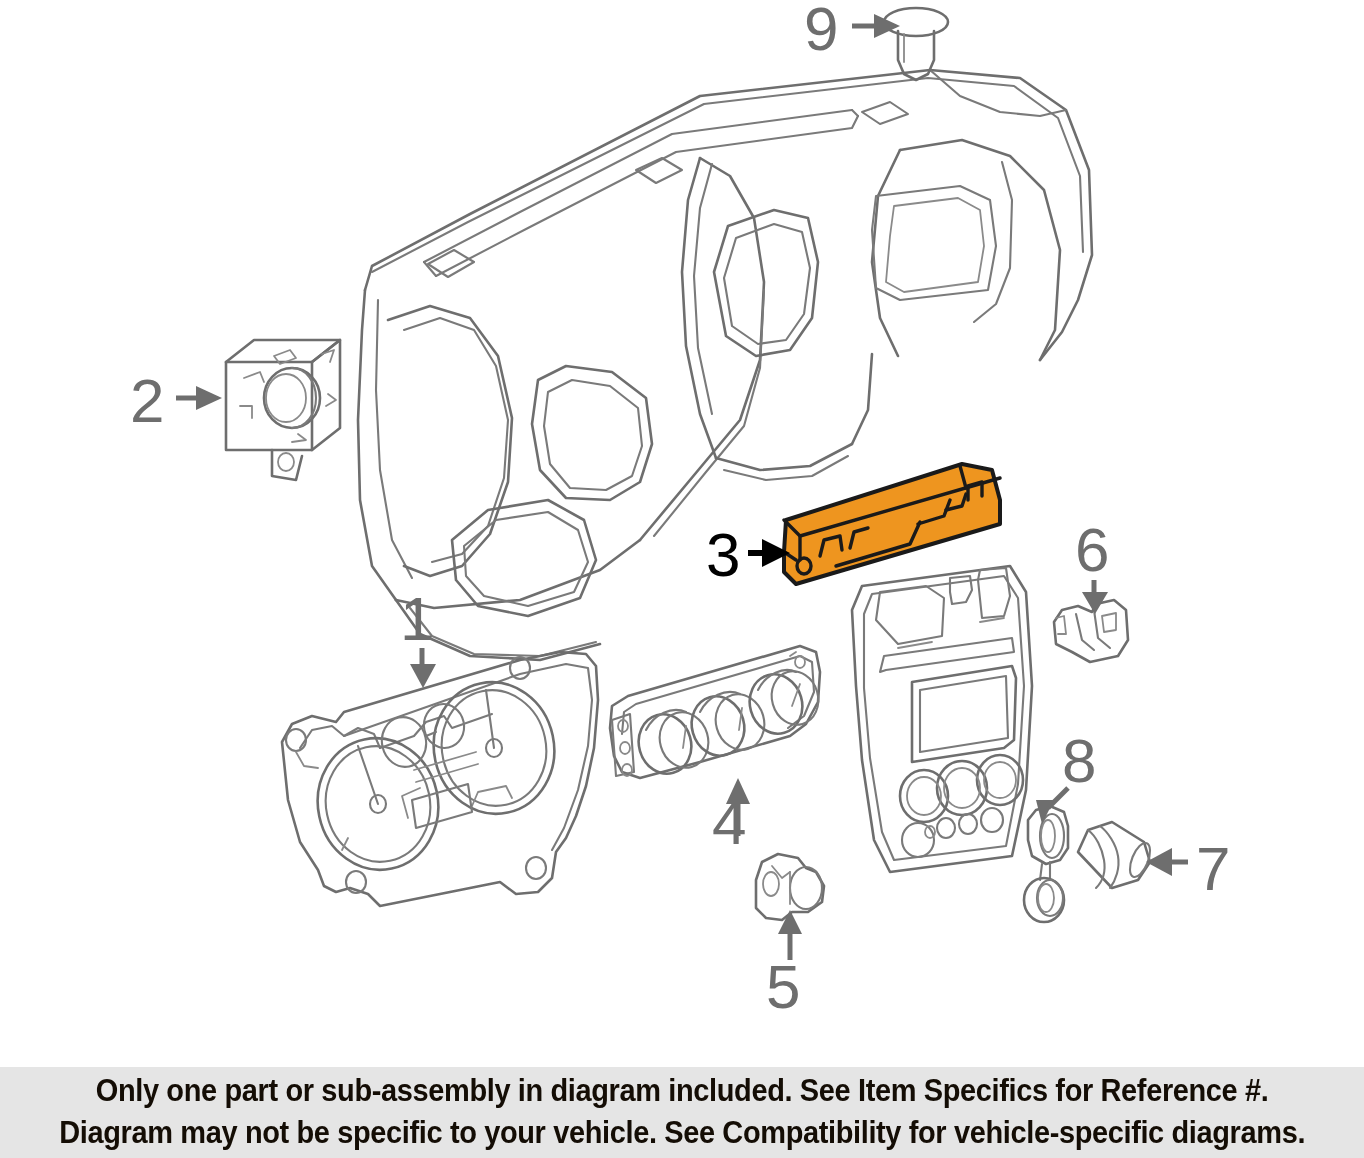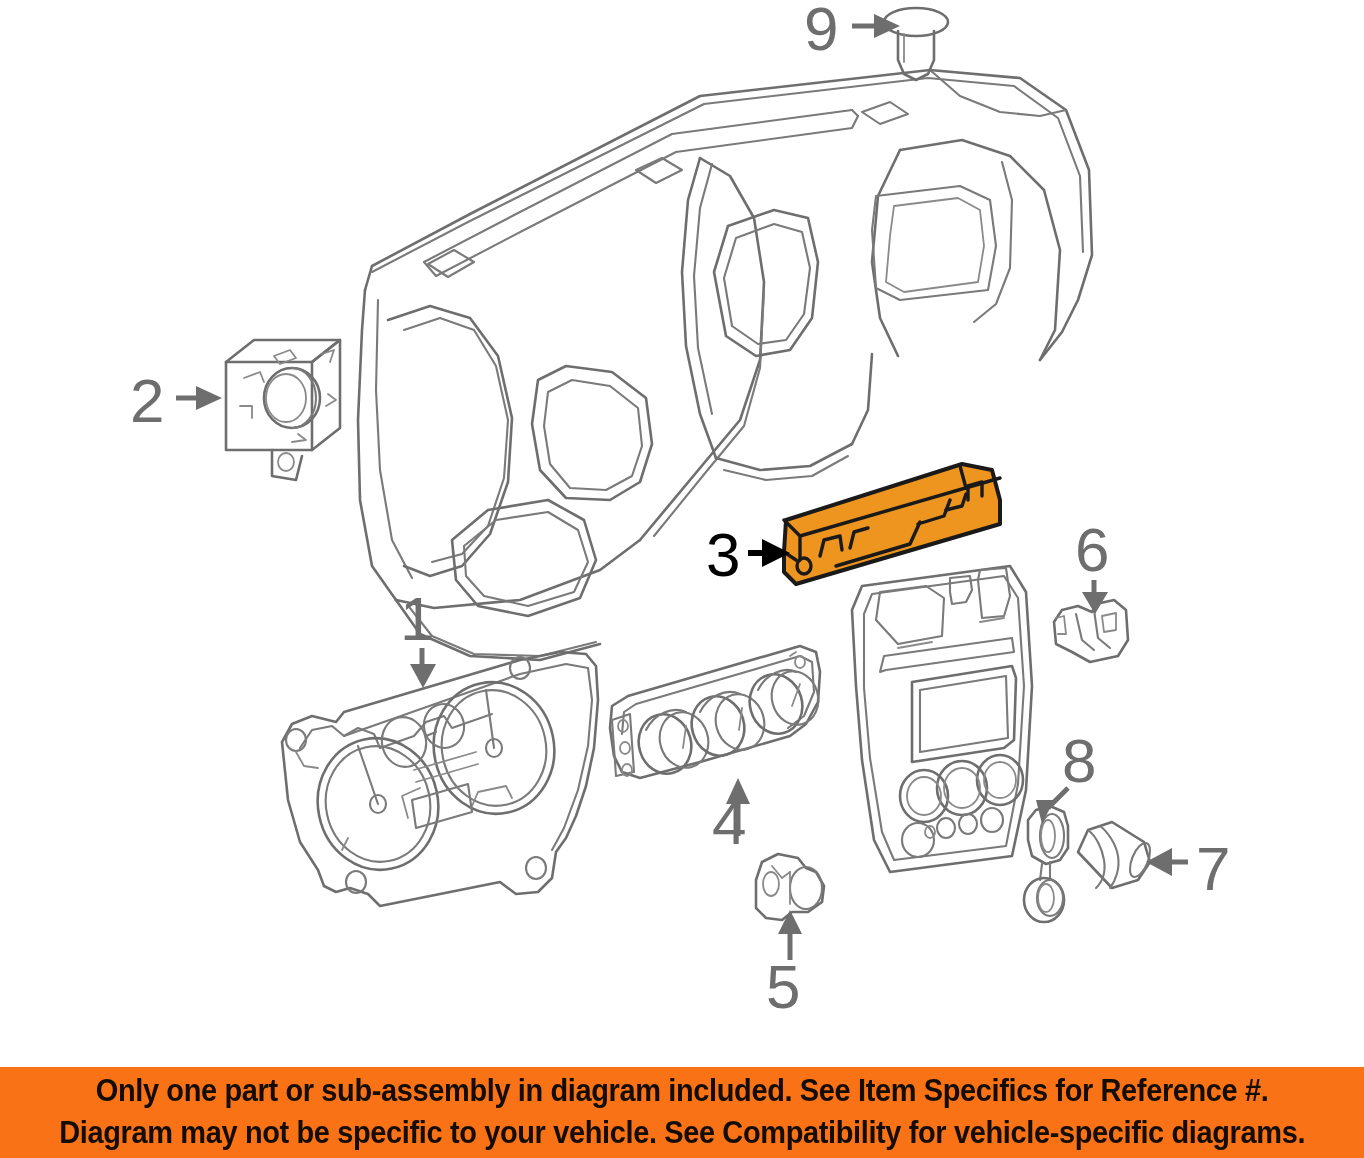--- a/index.html
+++ b/index.html
@@ -6,21 +6,21 @@
   body{
     width:1364px;height:1158px;
     font-family:"Liberation Sans", sans-serif;
     overflow:hidden;
   }
   #stage{position:relative;width:1364px;height:1158px;background:#fff;}
   #diagram{position:absolute;left:0;top:0;width:1364px;height:1062px;}
   .banner{
     position:absolute;left:0;top:1067px;
     width:1364px;height:91px;
-    background:#f97316;
+    background:#e5e5e5;
     box-sizing:border-box;
     display:flex;flex-direction:column;
     align-items:center;justify-content:center;
     padding:2px 6px 4px 6px;
   }
   .banner .line{
     color:#140d05;
     font-family:"Liberation Sans", sans-serif;
     font-weight:bold;
     font-size:31px;

